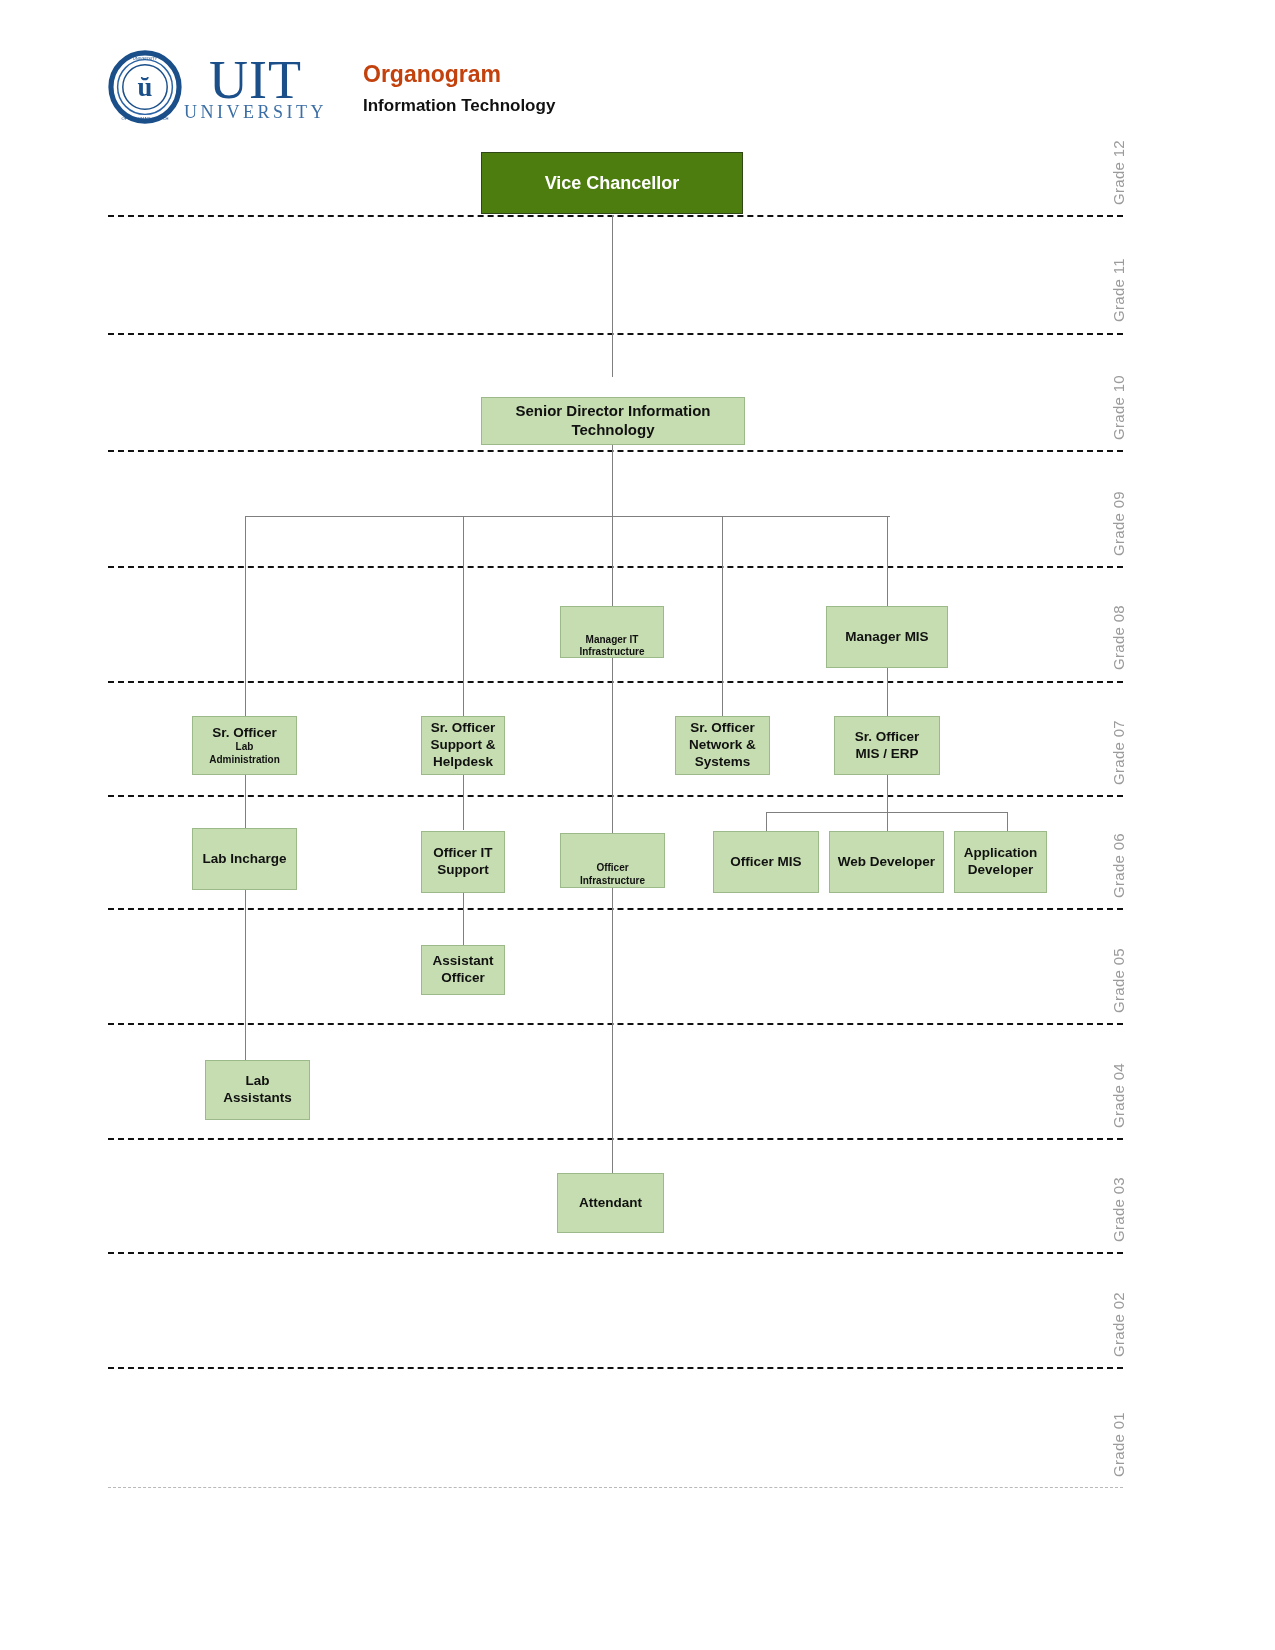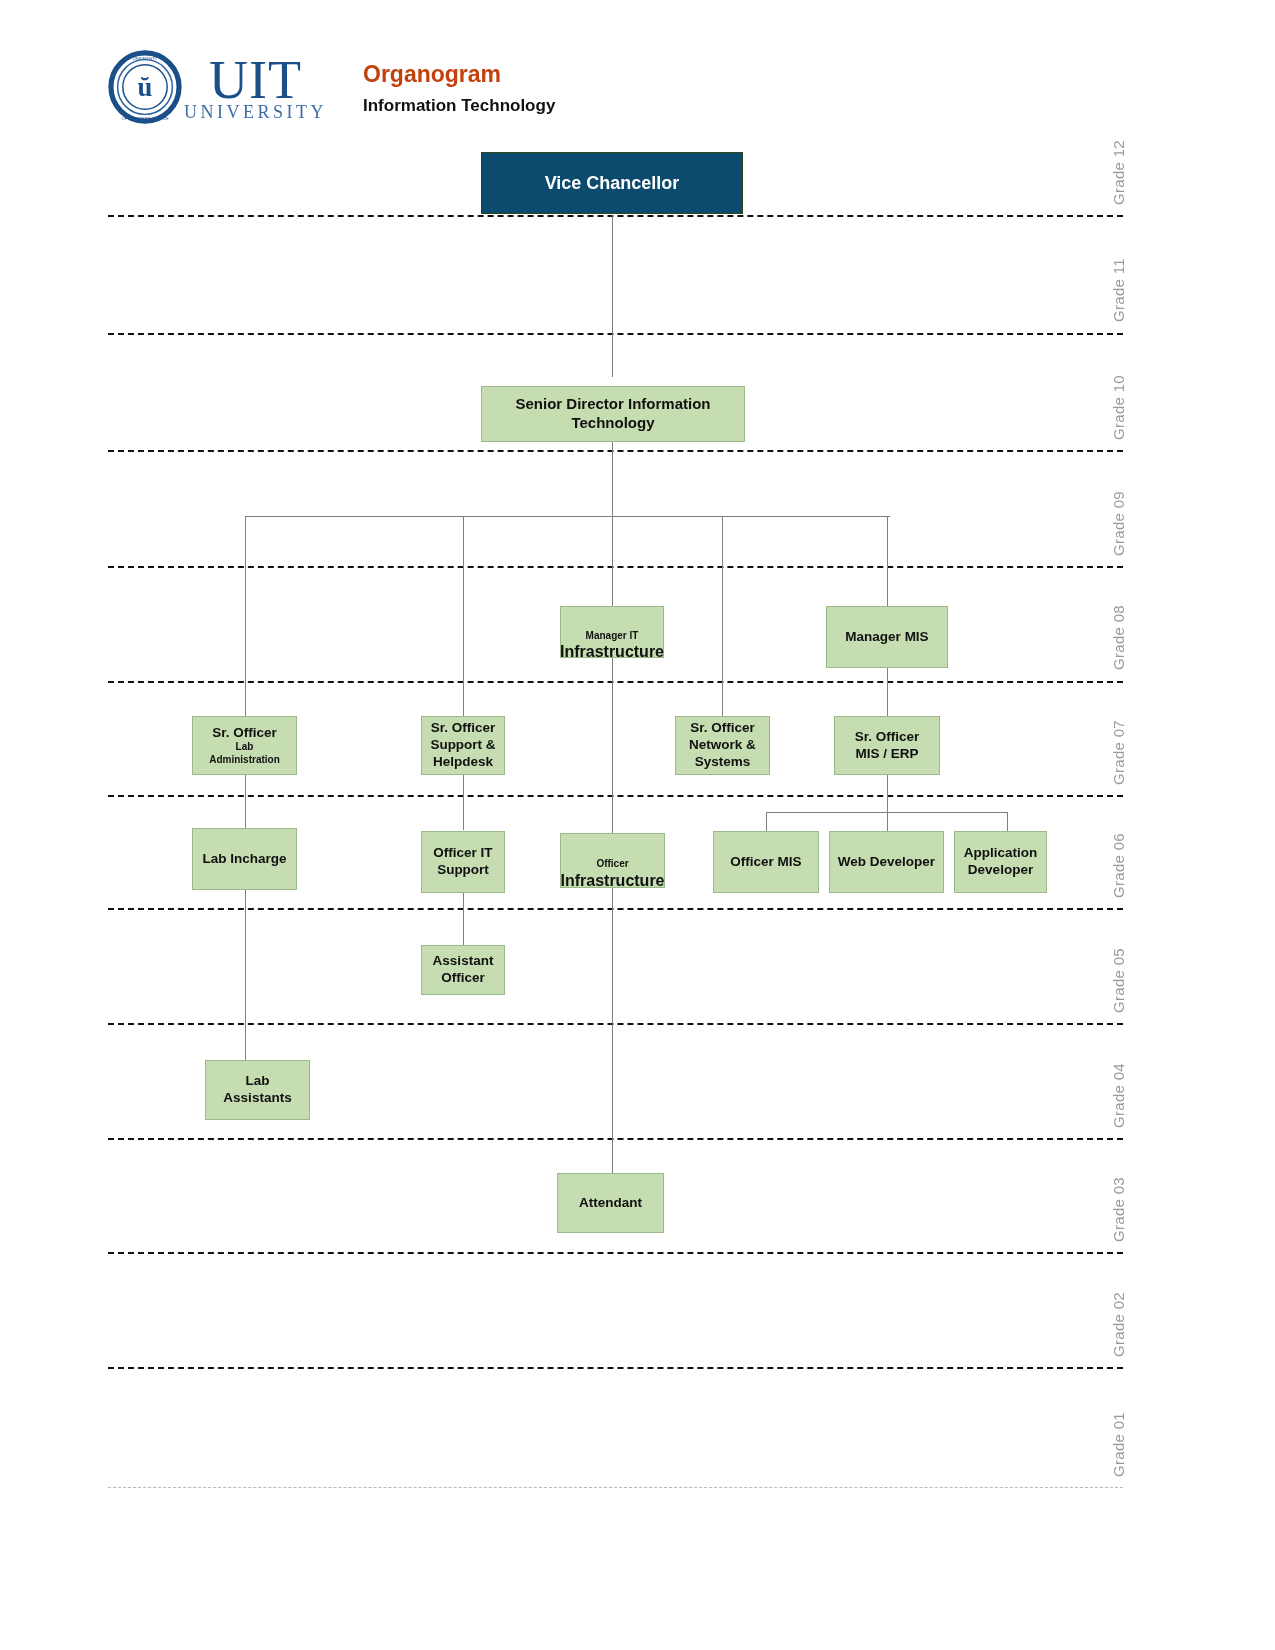--- a/index.html
+++ b/index.html
@@ -134,25 +134,25 @@
   }
   .node.small .l2 {
     font-size: 10px;
   }
   .node.tiny .l1 {
     font-size: 10px;
     font-weight: bold;
     margin-top: 28px;
   }
   .node.tiny .l2 {
-    font-size: 16px;
+    font-size: 10px;
     font-weight: bold;
   }
   .node.root {
-    background: #0c4a6e;
+    background: #4d7c0f;
     border: 1px solid #2f4717;
   }
   .node.root .l1 {
     color: #ffffff;
     font-size: 18px;
     font-weight: bold;
   }
   .node.lead .l1 { font-size: 15px; }
   .node.lead .l2 { font-size: 15px; }
 </style>
@@ -240,21 +240,21 @@
   <div class="vline" style="left:887px; top:775px; height:37px"></div>
   <div class="hline" style="left:766px; top:812px; width:241px"></div>
   <div class="vline" style="left:766px; top:812px; height:19px"></div>
   <div class="vline" style="left:887px; top:812px; height:19px"></div>
   <div class="vline" style="left:1007px; top:812px; height:19px"></div>
 
   <div class="node root" style="left:481px; top:152px; width:262px; height:62px">
     <span class="l1">Vice Chancellor</span>
   </div>
 
-  <div class="node lead" style="left:481px; top:386px; width:264px; height:56px">
+  <div class="node lead" style="left:481px; top:397px; width:264px; height:48px">
     <span class="l1">Senior Director Information</span>
     <span class="l2">Technology</span>
   </div>
 
   <div class="node tiny" style="left:560px; top:606px; width:104px; height:52px">
     <span class="l1">Manager IT</span>
     <span class="l2">Infrastructure</span>
   </div>
 
   <div class="node" style="left:826px; top:606px; width:122px; height:62px">

